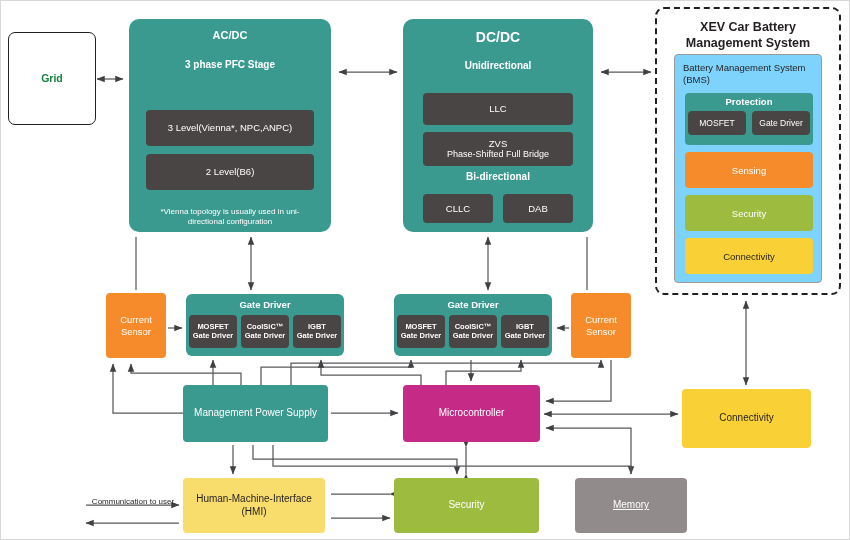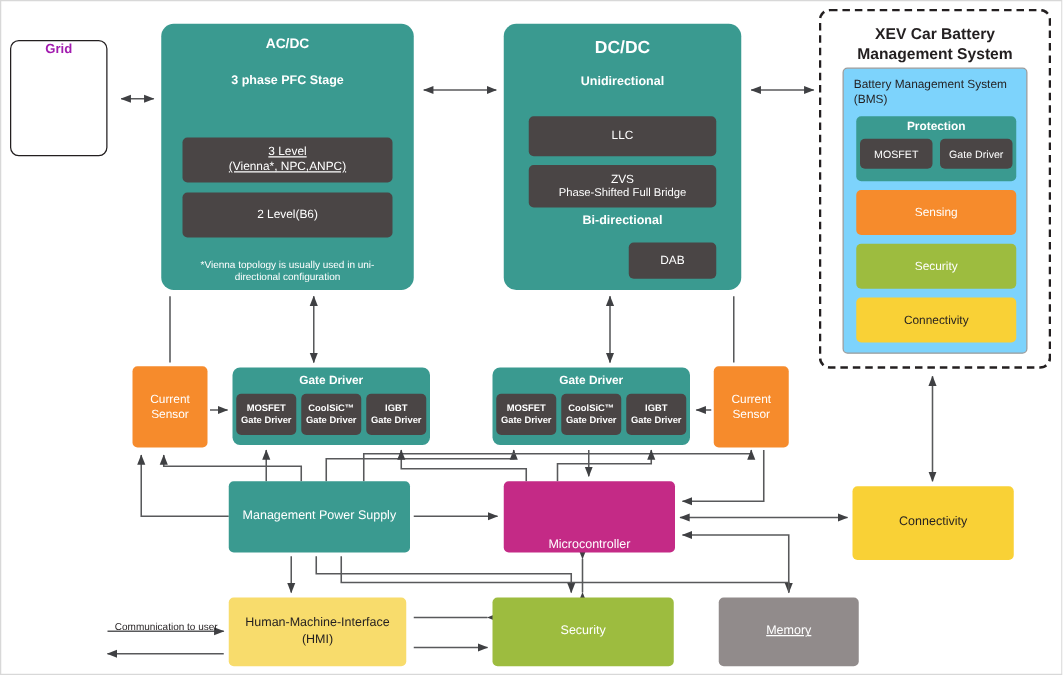--- a/index.html
+++ b/index.html
@@ -57,23 +57,23 @@
     text-align:center; color:#ffffff;
   }
 
   
   #dcdc { left:402px; top:18px; width:190px; height:213px; padding-top:10px; }
   #dcdc .ttl { font-size:14px; }
   #dcdc .sub { font-size:10px; font-weight:bold; margin-top:14px; }
 
   
   #grid {
-    left:7px; top:31px; width:78px; height:93px;
+    left:7px; top:31px; width:88px; height:93px;
     background:#ffffff; border:1.6px solid #231f20; border-radius:7px;
-    color:#a21caf; 
+    color:#15803d; justify-content:center;
   }
   #grid .ttl { font-size:10.5px; }
 
   
   #xev {
     left:654px; top:6px; width:186px; height:288px;
     border:2px dashed #231f20; border-radius:9px;
     background:#ffffff; color:#231f20; padding-top:11px;
   }
   #xev .ttl { font-size:12.5px; line-height:1.25; }
@@ -91,21 +91,21 @@
   #gd-left  { left:185px; top:293px; width:158px; }
   #gd-right { left:393px; top:293px; width:158px; }
 
   .cs { width:60px; height:65px; justify-content:center; }
   .cs .ttl { font-size:9.5px; font-weight:normal; }
   #cs-left  { left:105px; top:292px; }
   #cs-right { left:570px; top:292px; }
 
   
   #aux  { left:182px; top:384px; width:145px; height:57px; justify-content:center; }
-  #mcu  { left:402px; top:384px; width:137px; height:57px; justify-content:flex-end; }
+  #mcu  { left:402px; top:384px; width:137px; height:57px; justify-content:center; }
   #conn { left:681px; top:388px; width:129px; height:59px; justify-content:center; }
   #hmi  { left:182px; top:477px; width:142px; height:55px; justify-content:center; }
   #sec  { left:393px; top:477px; width:145px; height:55px; justify-content:center; }
   #mem  { left:574px; top:477px; width:112px; height:55px; justify-content:center; }
   .bot .ttl { font-size:10px; font-weight:normal; }
 
   .lbl-comm {
     position:absolute; left:82px; top:496px; width:100px;
     font-size:8px; color:#231f20; text-align:center; z-index:2;
   }
@@ -187,21 +187,21 @@
   </svg>
 
   <div class="blk" id="grid">
     <div class="ttl">Grid</div>
   </div>
 
   <div class="blk teal r10" id="acdc">
     <div class="ttl">AC/DC</div>
     <div class="sub">3 phase PFC Stage</div>
 
-    <div class="inner dark r4" style="position:absolute;left:17px;top:91px;width:168px;height:36px;flex-direction:column;text-decoration:underline;">
+    <div class="inner dark r4" style="position:absolute;left:17px;top:91px;width:168px;height:36px;flex-direction:row;">
       <span style="font-size:9.5px">3 Level</span>
       <span style="font-size:9.5px">(Vienna*, NPC,ANPC)</span>
     </div>
 
     <div class="inner dark r4" style="position:absolute;left:17px;top:135px;width:168px;height:36px;flex-direction:row;">
       <span style="font-size:9.5px">2 Level</span>
       <span style="font-size:9.5px">(B6)</span>
     </div>
 
     <div class="note" style="position:absolute;left:0;top:178px;width:202px;">*Vienna topology is usually used in uni-directional configuration</div>
@@ -215,20 +215,23 @@
       <span style="font-size:9.5px">ZVS</span>
       <span style="font-size:9px">Phase-Shifted Full Bridge</span>
     </div>
 
     <div class="inner dark r4" style="position:absolute;left:20px;top:74px;width:150px;height:32px;">
       <span style="font-size:9.5px">LLC</span>
     </div>
 
     <div class="sub" style="position:absolute;left:0;top:152px;width:190px;margin-top:0;">Bi-directional</div>
 
+    <div class="inner dark r4" style="position:absolute;left:20px;top:175px;width:70px;height:29px;">
+      <span style="font-size:9.5px">CLLC</span>
+    </div>
     <div class="inner dark r4" style="position:absolute;left:100px;top:175px;width:70px;height:29px;">
       <span style="font-size:9.5px">DAB</span>
     </div>
   </div>
 
   <div class="blk" id="xev">
     <div class="ttl" style="padding:0 16px;">XEV Car Battery Management System</div>
   </div>
 
   <div id="bmsbox">

